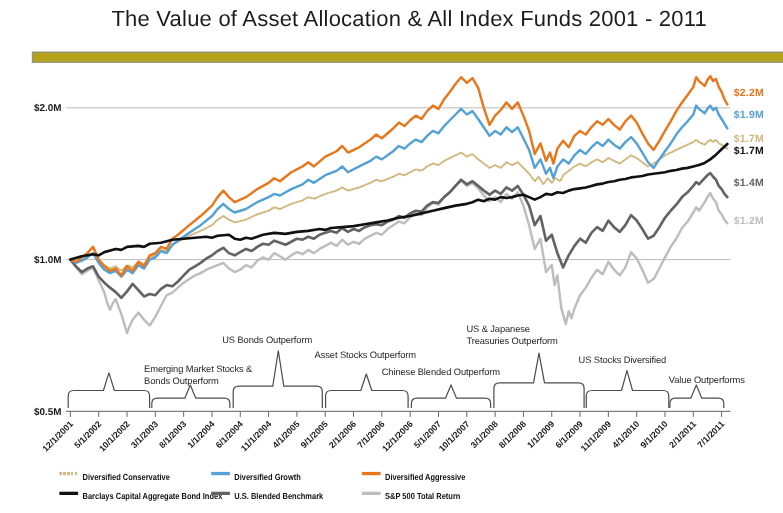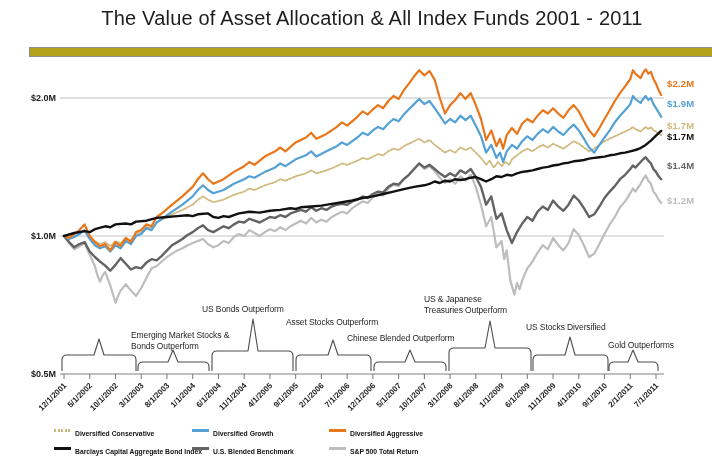--- a/index.html
+++ b/index.html
@@ -130,14 +130,14 @@
     <span class="legend-label">S&amp;P 500 Total Return</span>
   </div>
     <div class="ann" style="left: 103px; top: 330px; margin-left: 12px;">Emerging Market Stocks &amp;
 Bonds Outperform</div>
     <div class="ann" style="left: 186px; top: 304px;">US Bonds Outperform</div>
     <div class="ann" style="left: 270px; top: 317px;">Asset Stocks Outperform</div>
     <div class="ann" style="left: 331px; top: 333px;">Chinese Blended Outperform</div>
     <div class="ann" style="left: 408px; top: 294px;">US &amp; Japanese
 Treasuries Outperform</div>
     <div class="ann" style="left: 510px; top: 322px;">US Stocks Diversified</div>
-    <div class="ann" style="left: 592px; top: 340px;">Gold Outperforms</div>
+    <div class="ann" style="left: 592px; top: 340px;">Value Outperforms</div>
   </div>
 
 </body></html>

